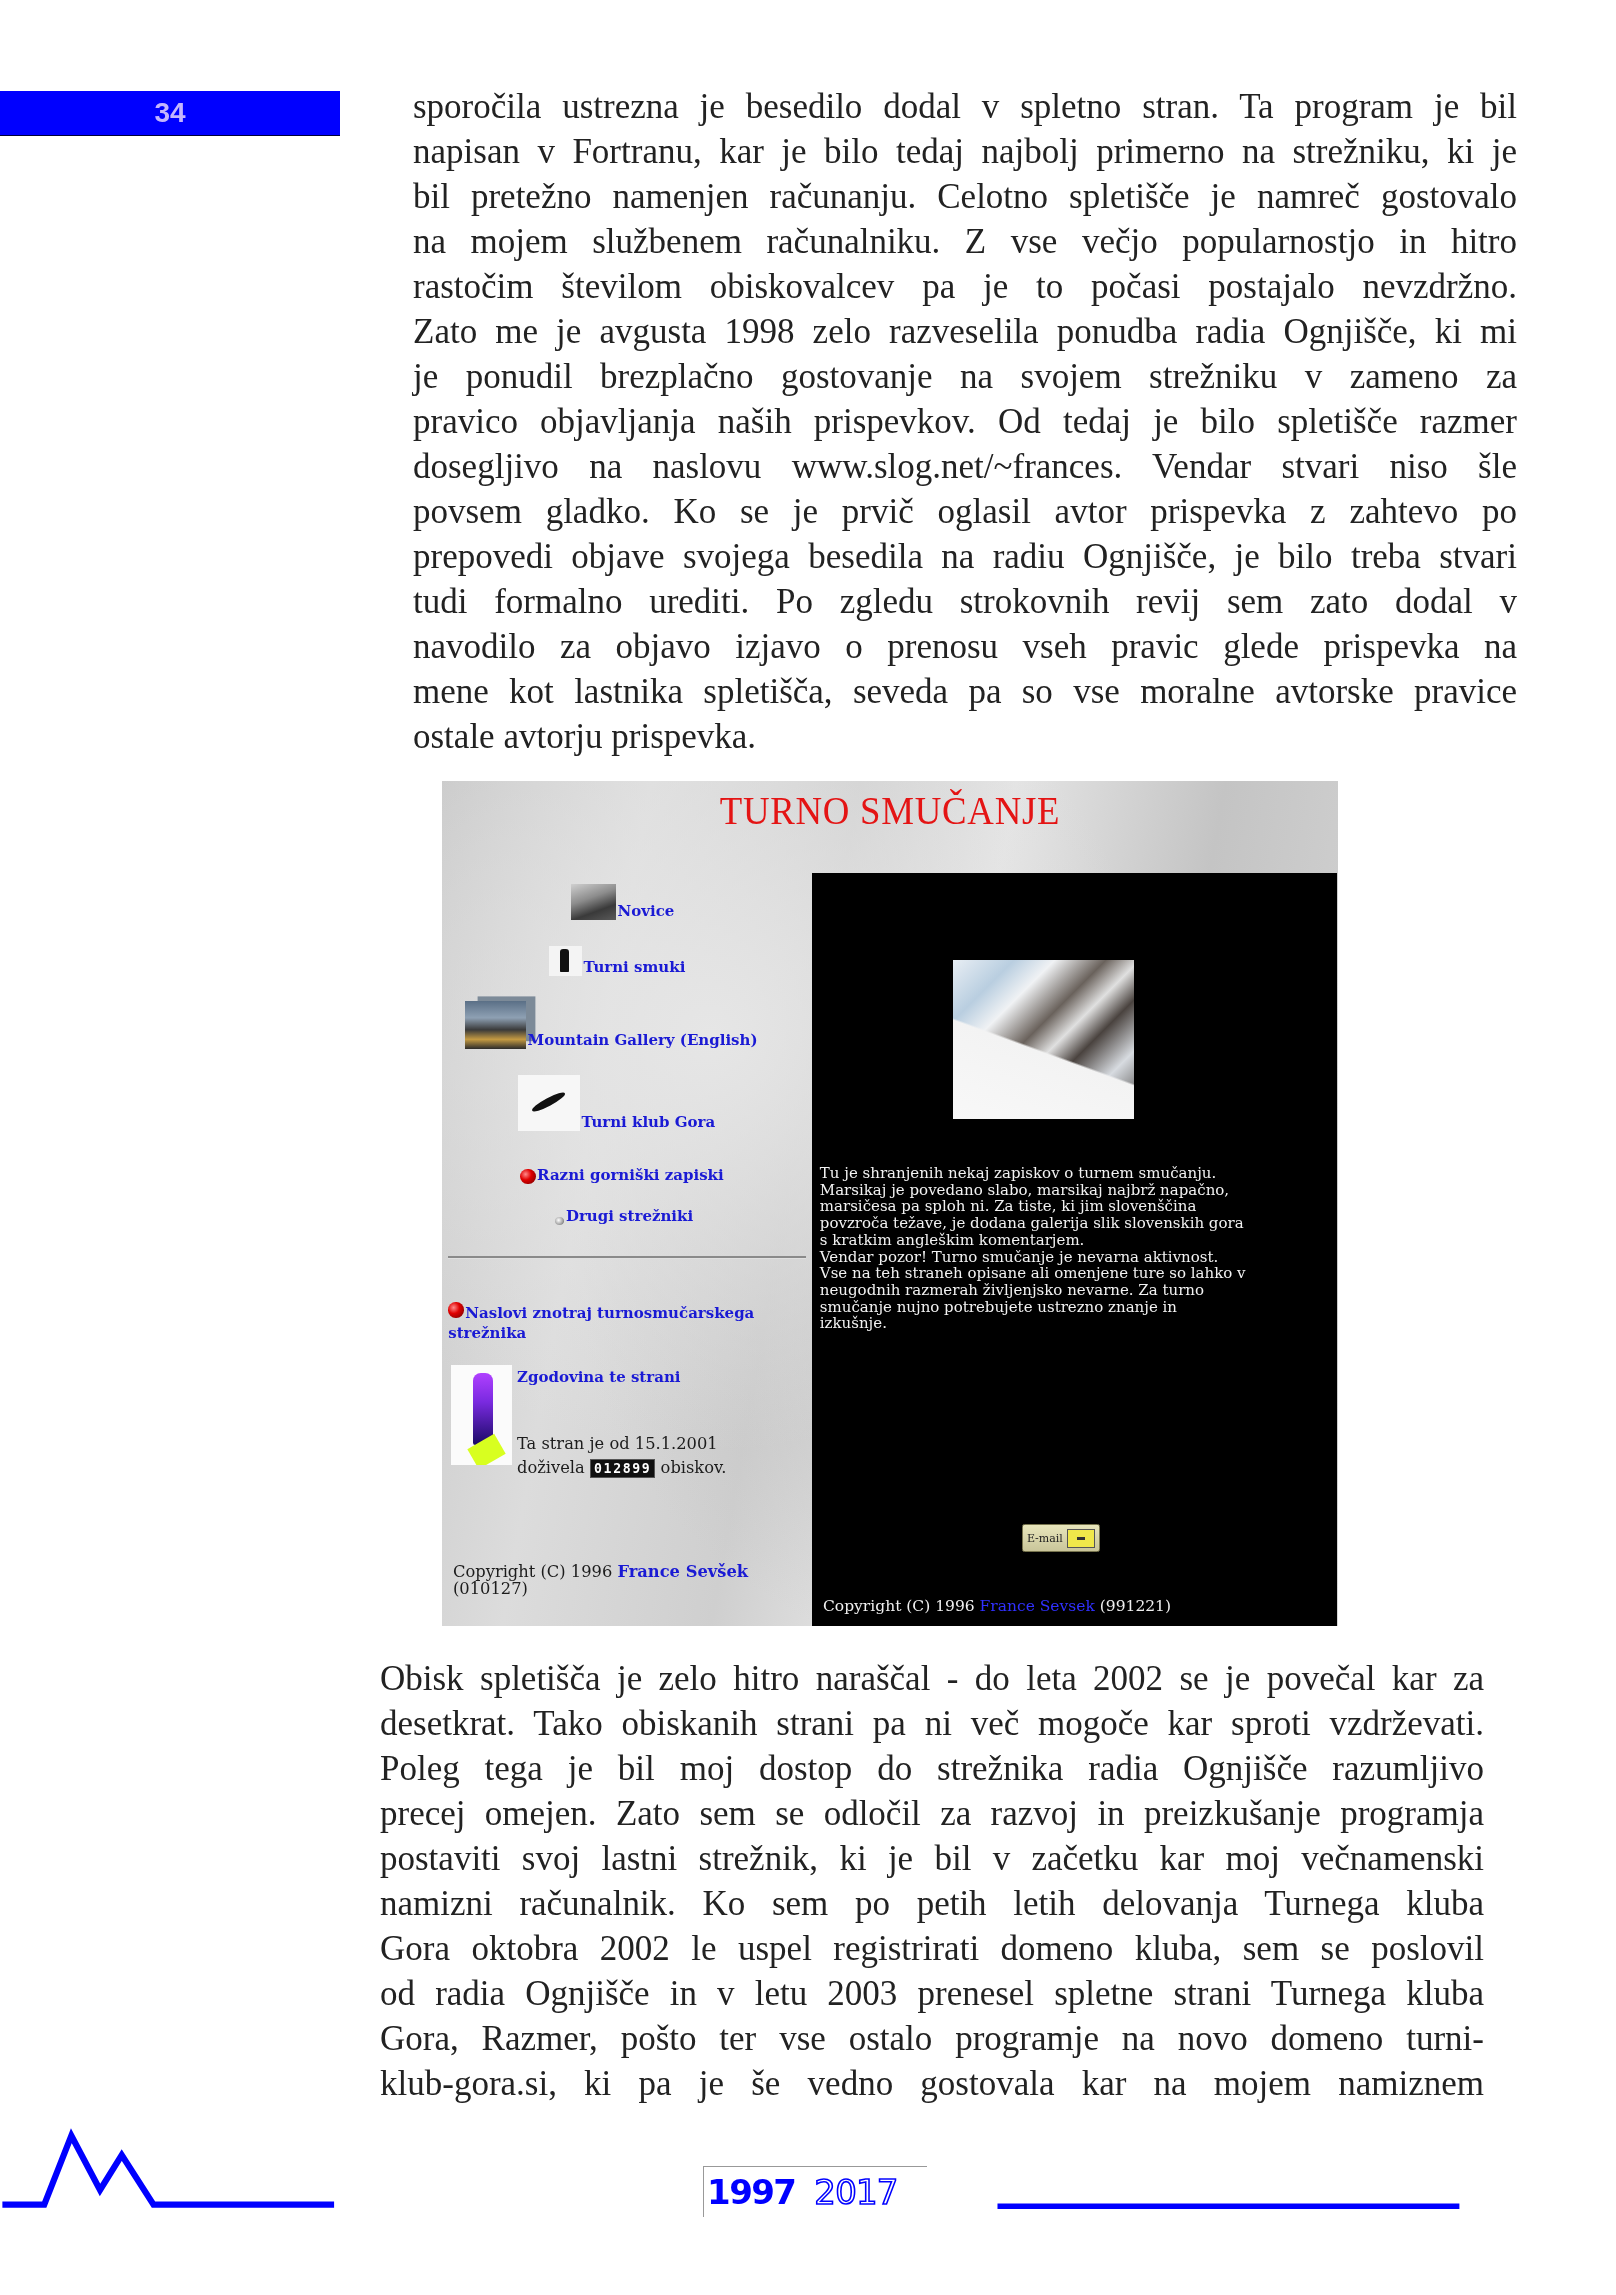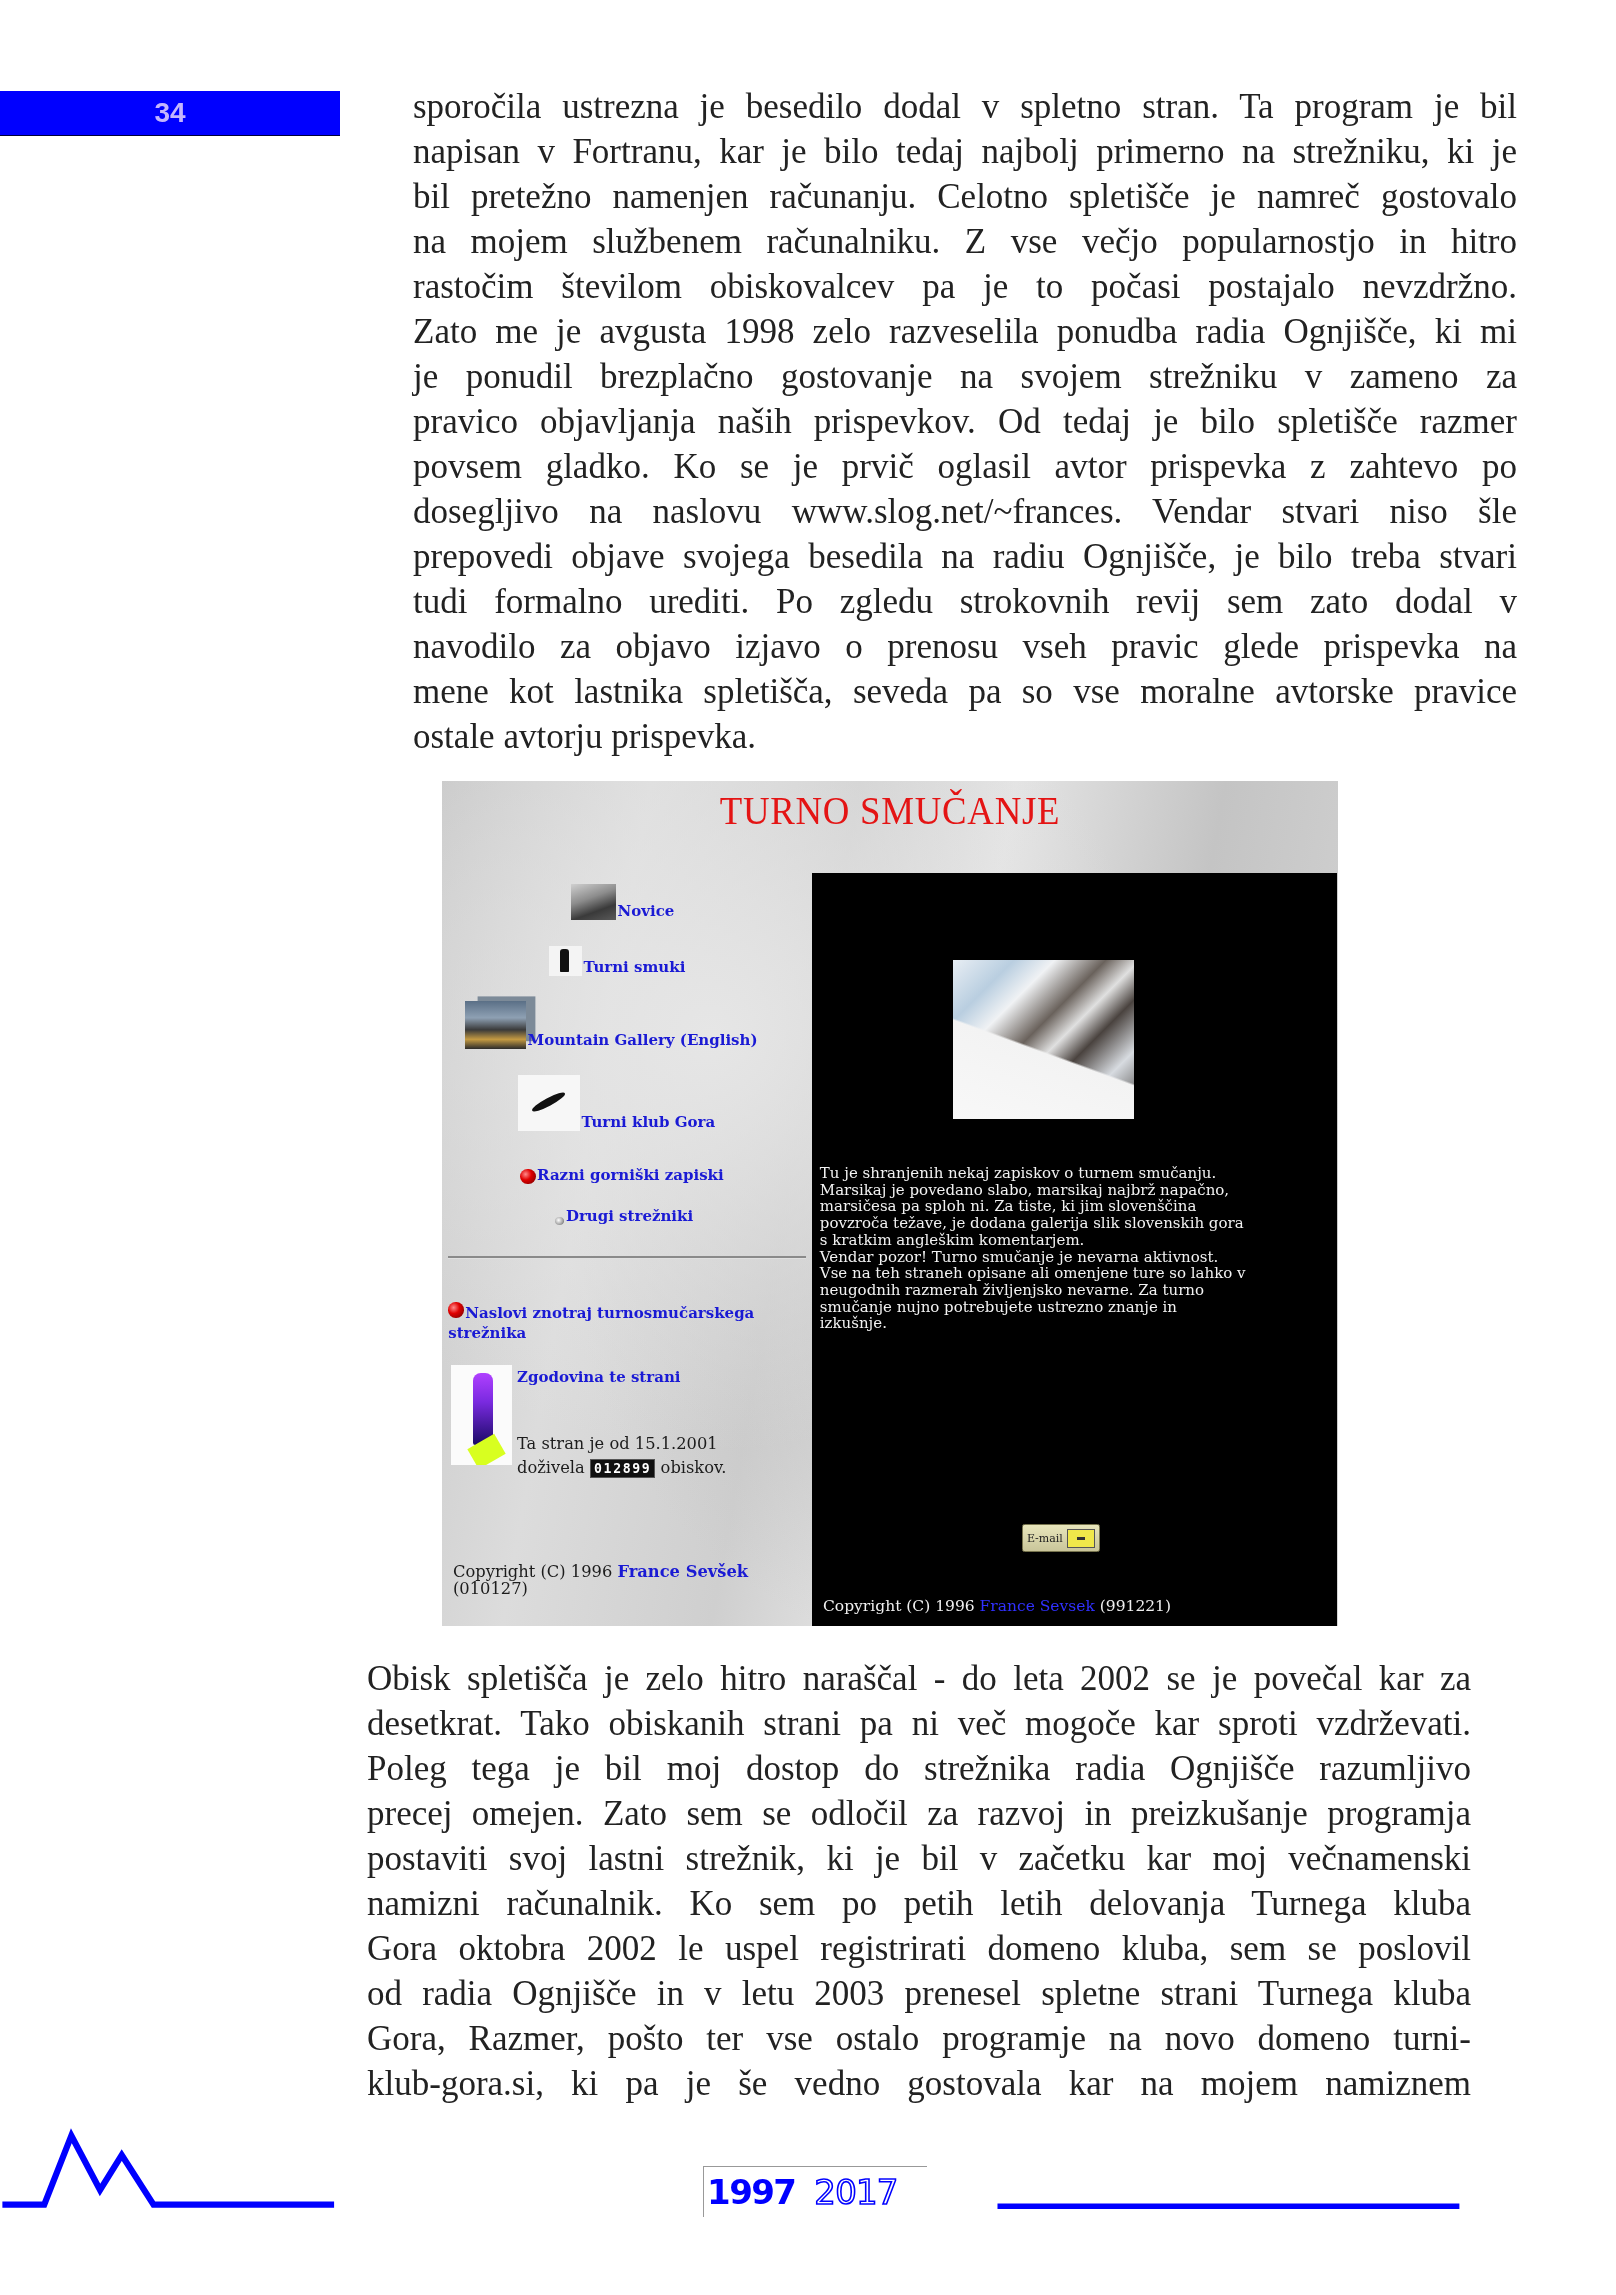--- a/index.html
+++ b/index.html
@@ -2,21 +2,21 @@
 <html style="font-size:12.4px"><head>
 <meta charset="utf-8">
 <style>
   html,body{margin:0;padding:0;background:#ffffff;}
   body{width:1616px;height:2295px;position:relative;overflow:hidden;font-family:"Liberation Serif","DejaVu Serif",serif;}
   .page-num-bar{position:absolute;left:0;top:91px;width:340px;height:44px;background:#0000ff;border-bottom:1.6px solid #00003a;color:#c4b5fd;font-family:"Liberation Sans","DejaVu Sans",sans-serif;font-weight:bold;font-size:28px;display:flex;align-items:center;justify-content:center;}
   .body-text{position:absolute;left:367px;width:1104px;font-size:35px;line-height:45px;color:#222;text-align:justify;}
   .body-text .ln{display:block;text-align:justify;text-align-last:justify;white-space:nowrap;}
   .body-text .ln.last{text-align-last:left;}
   #para1{top:84px;margin-left:46px;}
-  #para2{top:1656px;}
+  #para2{top:1656px;margin-left:13px;}
 
   
   .site{position:absolute;left:442px;top:781px;width:896px;height:845px;
     background:
       radial-gradient(ellipse at 30% 30%, #e6e6e6 0%, rgba(0,0,0,0) 50%),
       radial-gradient(ellipse at 70% 60%, #bfbfbf 0%, rgba(0,0,0,0) 55%),
       linear-gradient(100deg,#c8c8c8 0%,#dcdcdc 20%,#cfcfcf 40%,#e4e4e4 55%,#c4c4c4 75%,#d6d6d6 100%);
     overflow:hidden;}
   .site-title{position:absolute;left:0;width:100%;top:6.2px;text-align:center;color:#e41414;font-family:"Liberation Serif","DejaVu Serif",serif;font-size:40px;letter-spacing:0.8px;transform:scaleX(0.92);}
   .site-title span{display:inline-block;}
@@ -66,22 +66,22 @@
 
 <div class="body-text" id="para1">
   <span class="ln">sporočila ustrezna je besedilo dodal v spletno stran. Ta program je bil</span>
   <span class="ln">napisan v Fortranu, kar je bilo tedaj najbolj primerno na strežniku, ki je</span>
   <span class="ln">bil pretežno namenjen računanju. Celotno spletišče je namreč gostovalo</span>
   <span class="ln">na mojem službenem računalniku. Z vse večjo popularnostjo in hitro</span>
   <span class="ln">rastočim številom obiskovalcev pa je to počasi postajalo nevzdržno.</span>
   <span class="ln">Zato me je avgusta 1998 zelo razveselila ponudba radia Ognjišče, ki mi</span>
   <span class="ln">je ponudil brezplačno gostovanje na svojem strežniku v zameno za</span>
   <span class="ln">pravico objavljanja naših prispevkov. Od tedaj je bilo spletišče razmer</span>
+  <span class="ln">dosegljivo na naslovu www.slog.net/~frances. Vendar stvari niso šle</span>
   <span class="ln">povsem gladko. Ko se je prvič oglasil avtor prispevka z zahtevo po</span>
-  <span class="ln">dosegljivo na naslovu www.slog.net/~frances. Vendar stvari niso šle</span>
   <span class="ln">prepovedi objave svojega besedila na radiu Ognjišče, je bilo treba stvari</span>
   <span class="ln">tudi formalno urediti. Po zgledu strokovnih revij sem zato dodal v</span>
   <span class="ln">navodilo za objavo izjavo o prenosu vseh pravic glede prispevka na</span>
   <span class="ln">mene kot lastnika spletišča, seveda pa so vse moralne avtorske pravice</span>
   <span class="ln last">ostale avtorju prispevka.</span>
 </div>
 
 <div class="site">
   <div class="site-title">
     <span>TURNO SMUČANJE</span>

